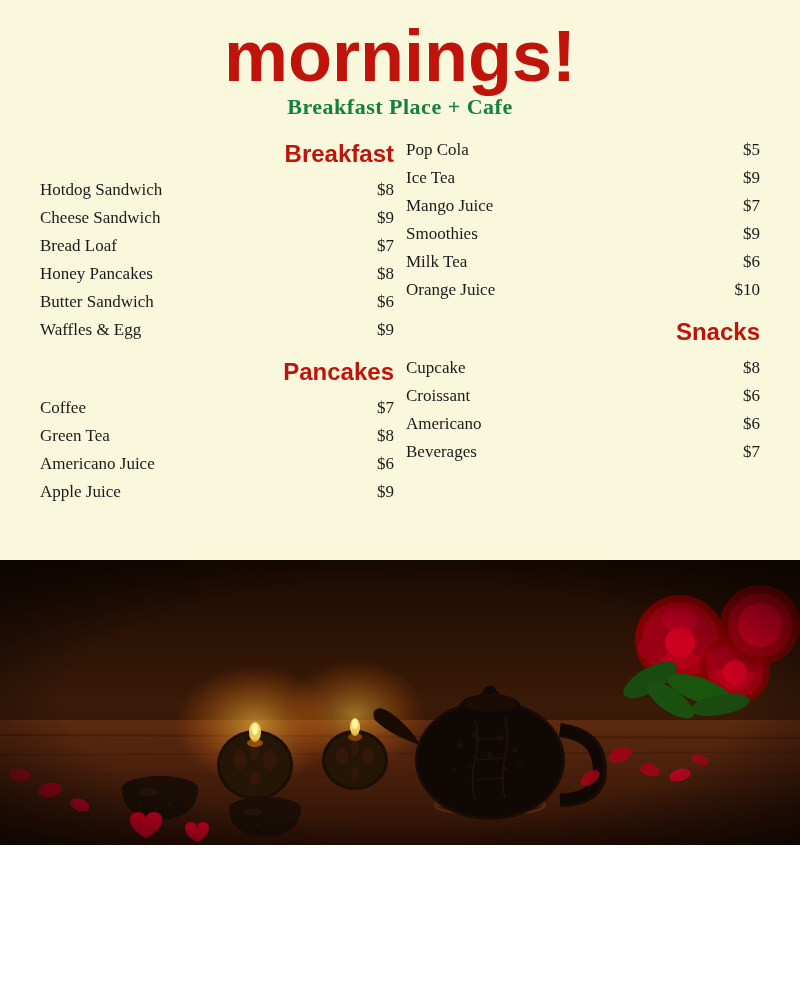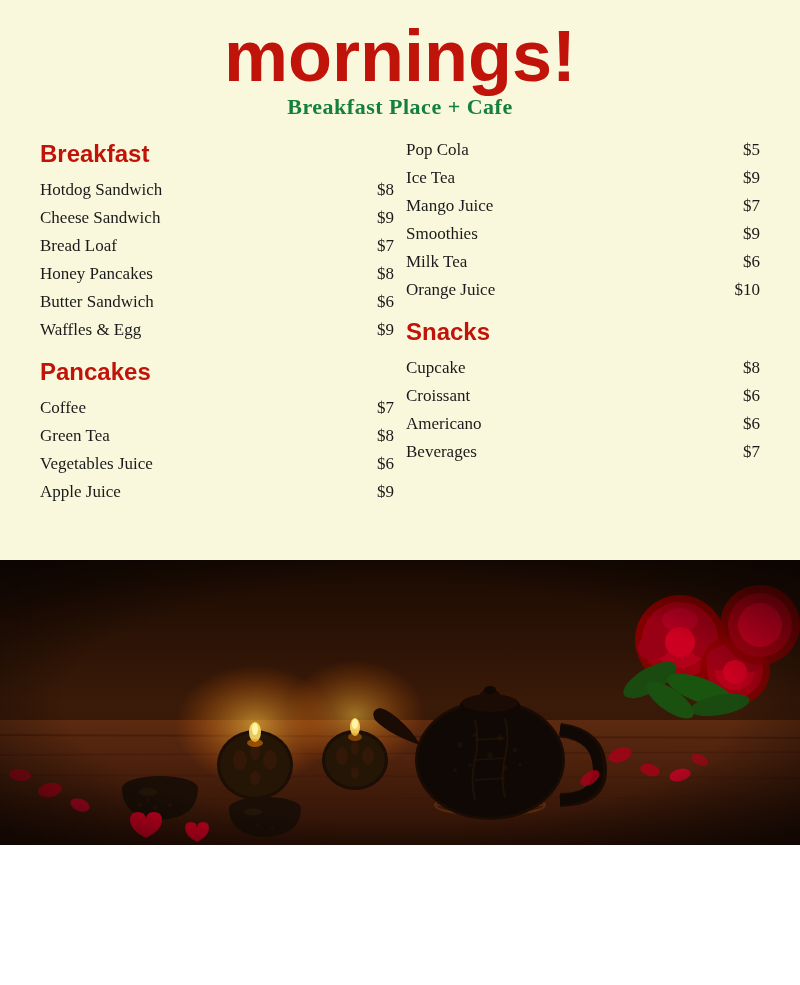--- a/index.html
+++ b/index.html
@@ -29,20 +29,21 @@
       font-weight: bold;
       color: #15803d;
       margin-top: 2px;
       letter-spacing: 0.5px;
     }
 
     .menu-grid {
       display: grid;
       grid-template-columns: 1fr 1fr;
       gap: 0 12px;
+      text-align: right;
     }
 
     .menu-category {
       margin-bottom: 18px;
     }
 
     .category-title {
       font-size: 24px;
       font-weight: bold;
       color: #c0140a;
@@ -126,21 +127,21 @@
         <div class="category-title">Pancakes</div>
         <div class="menu-item">
           <span class="item-name">Coffee</span>
           <span class="item-price">$7</span>
         </div>
         <div class="menu-item">
           <span class="item-name">Green Tea</span>
           <span class="item-price">$8</span>
         </div>
         <div class="menu-item">
-          <span class="item-name">Vegetables Juice</span>
+          <span class="item-name">Americano Juice</span>
           <span class="item-price">$6</span>
         </div>
         <div class="menu-item">
           <span class="item-name">Apple Juice</span>
           <span class="item-price">$9</span>
         </div>
       </div>
     </div>
 
     <div>

